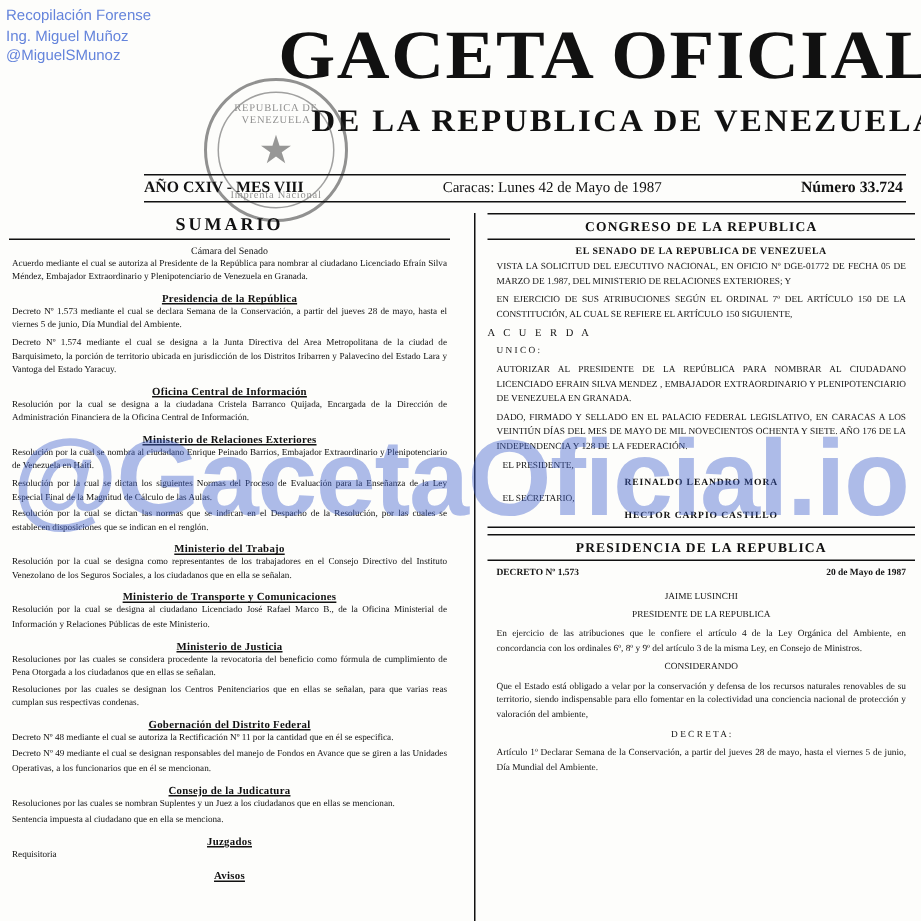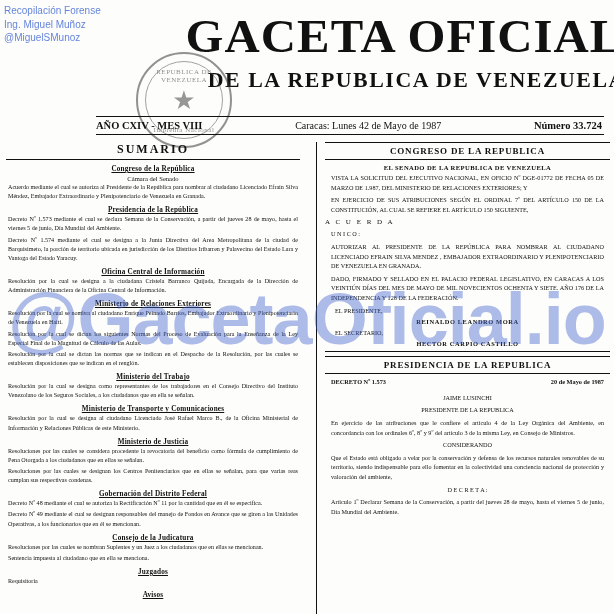--- a/index.html
+++ b/index.html
@@ -237,21 +237,20 @@
   <div class="issue-line">
     <span>AÑO CXIV - MES VIII</span>
     <span class="center">Caracas: Lunes 42 de Mayo de 1987</span>
     <span>Número 33.724</span>
   </div>
   <div class="hr-bot"></div>
 
   <div class="col col-left">
     <div class="sumario">SUMARIO</div>
     <div id="summary-body">
-        <div class="sec-title u">Congreso de la República</div>
         <div class="sub-title">Cámara del Senado</div>
         <div class="para">Acuerdo mediante el cual se autoriza al Presidente de la República para nombrar al ciudadano Licenciado Efraín Silva Méndez, Embajador Extraordinario y Plenipotenciario de Venezuela en Granada.</div>
         <div class="sec-title u">Presidencia de la República</div>
         <div class="para">Decreto Nº 1.573 mediante el cual se declara Semana de la Conservación, a partir del jueves 28 de mayo, hasta el viernes 5 de junio, Día Mundial del Ambiente.</div>
         <div class="para">Decreto Nº 1.574 mediante el cual se designa a la Junta Directiva del Area Metropolitana de la ciudad de Barquisimeto, la porción de territorio ubicada en jurisdicción de los Distritos Iribarren y Palavecino del Estado Lara y Vantoga del Estado Yaracuy.</div>
         <div class="sec-title u">Oficina Central de Información</div>
         <div class="para">Resolución por la cual se designa a la ciudadana Cristela Barranco Quijada, Encargada de la Dirección de Administración Financiera de la Oficina Central de Información.</div>
         <div class="sec-title u">Ministerio de Relaciones Exteriores</div>
         <div class="para">Resolución por la cual se nombra al ciudadano Enrique Peinado Barrios, Embajador Extraordinario y Plenipotenciario de Venezuela en Haití.</div>
         <div class="para">Resolución por la cual se dictan los siguientes Normas del Proceso de Evaluación para la Enseñanza de la Ley Especial Final de la Magnitud de Cálculo de las Aulas.</div>

